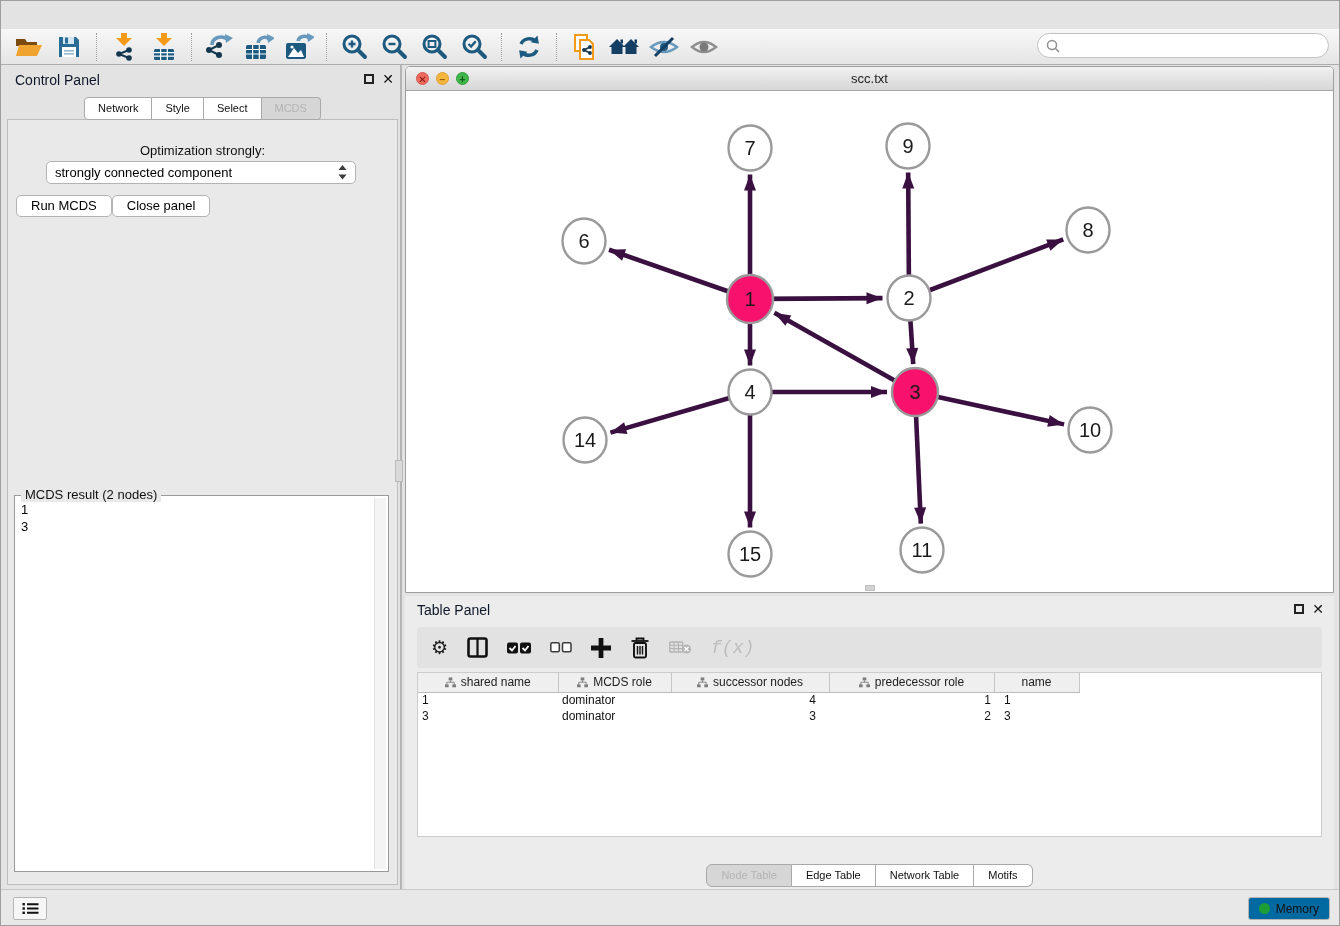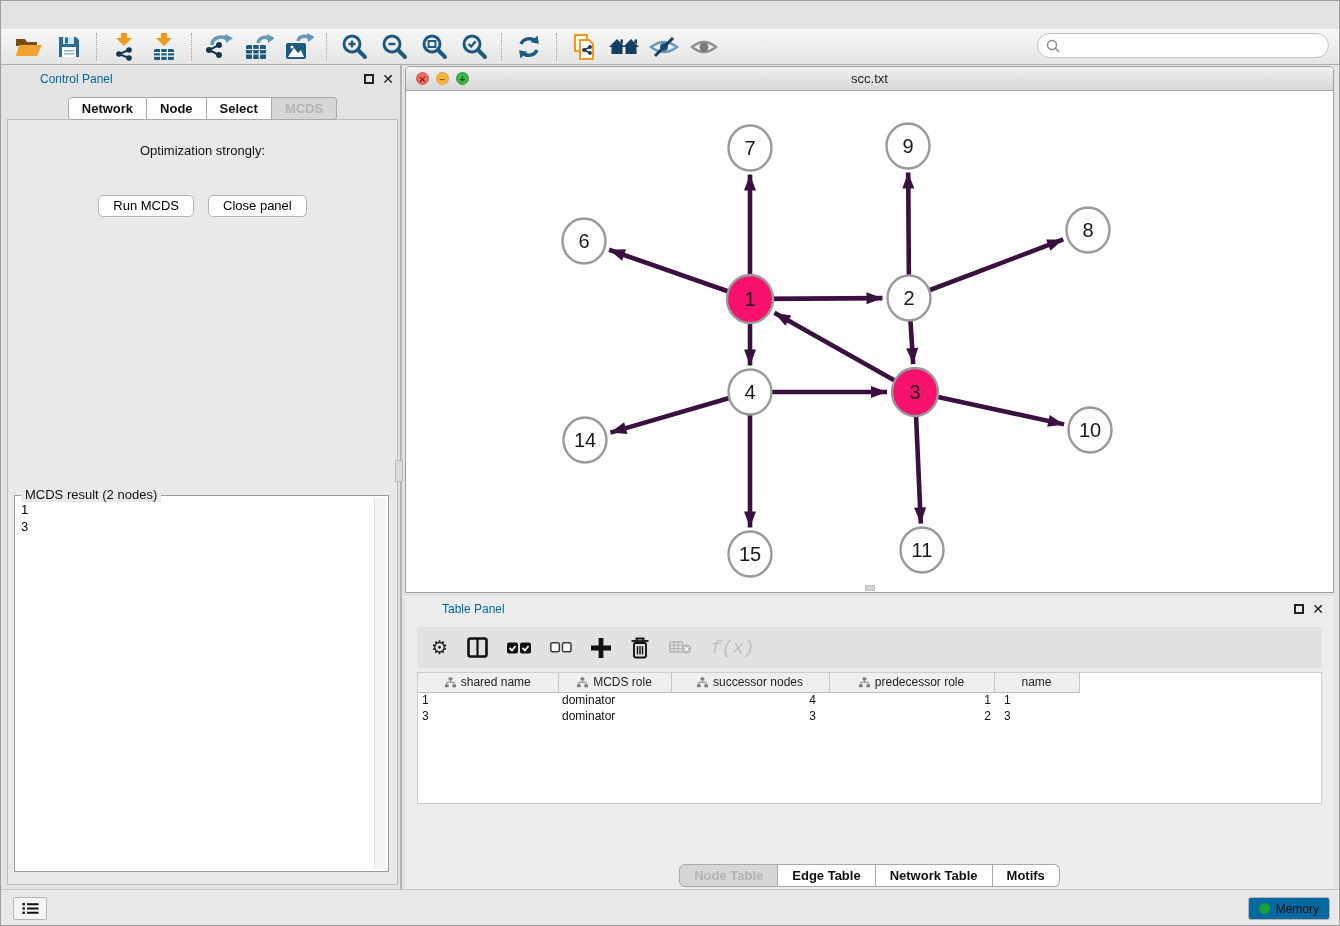--- a/index.html
+++ b/index.html
@@ -19,36 +19,36 @@
     display:flex; align-items:center; padding-left:8px; }
   .tb-btn { width:40px; height:32px; display:flex; align-items:center; justify-content:center; }
   .tb-sep { width:1px; height:28px; border-left:1px dotted #9f9f9f; margin:0 7px; }
   .searchbox { position:absolute; right:10px; top:4px; width:292px; height:25px; background:#fff;
     border:1px solid #c2c2c2; border-radius:13px; display:flex; align-items:center; padding-left:8px; }
   .searchbox input { border:none; outline:none; background:transparent; font-size:13px; flex:1; margin-left:5px; font-family:inherit; }
 
   
   .control-panel { position:absolute; left:6px; top:68px; width:391px; height:816px; }
   .panel-titlerow { position:absolute; left:0; right:0; top:0; height:22px; }
-  .panel-title { position:absolute; left:8px; top:3px; font-size:12px; color:#0369a1;margin-left:25px; }
+  .panel-title { position:absolute; left:8px; top:3px; font-size:14px; color:#0f172a; }
   .panel-icons { position:absolute; right:4px; top:4px; display:flex; gap:8px; align-items:center; }
   .float-ic { width:10px; height:10px; border:2px solid #222; display:inline-block; }
   .close-ic { font-size:14px; font-weight:bold; color:#111; line-height:12px; }
   .cp-tabs { position:absolute; top:28px; left:0; right:0; display:flex; justify-content:center; z-index:2; }
   .tab { border:1px solid #a9a9a9; border-left:none; background:#fff; padding:3px 13px 3px;
-    font-size:13px; font-weight:700; color:#111; line-height:15px; }
+    font-size:11px; font-weight:400; color:#111; line-height:15px; }
   .tab:first-child { border-left:1px solid #a9a9a9; border-radius:4px 0 0 4px; }
   .tab:last-child { border-radius:0 4px 4px 0; }
   .tab.selected { background:#d6d6d6; color:#b3b3b3; }
   .cp-body { position:absolute; left:0; right:0; top:50px; bottom:0; background:#e9e9e9; border:1px solid #bdbdbd; }
   .opt-label { position:absolute; top:23px; left:0; right:0; text-align:center; font-size:13px; color:#111; }
   .cp-select { position:absolute; top:41px; left:38px; width:310px; height:23px; background:#fff;
     border:1px solid #b3b3b3; border-radius:5px; display:flex; align-items:center; padding:0 8px; font-size:13px; }
   .cp-select .sel-text { flex:1; }
-  .cp-btnrow { position:absolute; top:75px; left:0; right:0; display:flex; justify-content:center; gap:14px; }
+  .cp-btnrow { position:absolute; top:75px; left:8px; right:0; display:flex; }
   .cp-btn { background:#fff; border:1px solid #b3b3b3; border-radius:5px; font-size:13px; font-family:inherit;
     padding:3px 14px; height:22px; line-height:14px; }
   .result-group { position:absolute; left:6px; right:8px; top:375px; bottom:12px; border:1px solid #9a9a9a; background:#fff; }
   .result-legend { position:absolute; top:-9px; left:6px; background:#e9e9e9; padding:0 4px; font-size:13px; color:#111; }
   .result-list { position:absolute; inset:3px 14px 2px 2px; font-size:13px; line-height:17px; padding:2px 4px; overflow:hidden; }
   .result-scroll { position:absolute; top:2px; bottom:2px; right:2px; width:12px; background:#f4f4f4; border-left:1px solid #e2e2e2; }
 
   
   .v-split { position:absolute; left:399px; top:64px; width:2px; bottom:36px; background:#b4b4b4; }
   .v-grip { position:absolute; left:394px; top:459px; width:8px; height:22px; background:#d9d9d9; border:1px solid #bbb; }
@@ -68,21 +68,21 @@
   .canvas-grip { position:absolute; bottom:1px; left:50%; margin-left:-5px; width:10px; height:6px;
     background:#d2d2d2; border:1px solid #c0c0c0; }
 
   
   .table-panel { position:absolute; left:404px; top:595px; width:929px; height:295px; background:#ececec; }
   .tp-toolbar { position:absolute; left:12px; right:12px; top:31px; height:41px; background:#e2e2e2;
     border-radius:3px; display:flex; align-items:center; gap:19px; padding-left:14px; }
   .tp-ic { display:flex; align-items:center; justify-content:center; }
   .gear-glyph { font-size:19px; color:#1c1c1c; line-height:20px; }
   .fx-label { font-family:Liberation Mono, monospace; font-style:italic; font-size:18px; color:#bdbdbd; }
-  .tp-white { position:absolute; left:12px; right:12px; top:76px; height:132px; background:#fff; border:1px solid #ccc; }
+  .tp-white { position:absolute; left:12px; right:12px; top:76px; height:165px; background:#fff; border:1px solid #ccc; }
   table.nodetable { border-collapse:collapse; table-layout:fixed; font-size:12px; }
   table.nodetable th { background:#efefef; border-right:1px solid #c6c6c6; border-bottom:1px solid #bcbcbc;
     font-weight:normal; height:19px; font-size:12px; color:#222; }
   table.nodetable th .hdr-inner { display:flex; align-items:center; justify-content:center; gap:5px; }
   table.nodetable td { height:16px; padding:0 4px; color:#111; white-space:nowrap; }
   td.c-left { text-align:left; }
   td.c-right { text-align:right; padding-right:13px !important; }
   td.c-right2 { text-align:right; padding-right:3px !important; }
   td.c-name { text-align:left; padding-left:10px !important; }
   .tp-tabs { position:absolute; left:0; right:0; top:268px; display:flex; justify-content:center; }
@@ -248,26 +248,33 @@
   <div class="control-panel">
     <div class="panel-titlerow">
       <span class="panel-title">Control Panel</span>
       <span class="panel-icons">
         <span class="float-ic"></span>
         <span class="close-ic">✕</span>
       </span>
     </div>
     <div class="cp-tabs">
       <span class="tab">Network</span>
-      <span class="tab">Node</span>
+      <span class="tab">Style</span>
       <span class="tab">Select</span>
       <span class="tab selected">MCDS</span>
     </div>
     <div class="cp-body">
       <div class="opt-label">Optimization strongly:</div>
+      <div class="cp-select">
+        <span class="sel-text">strongly connected component</span>
+        <svg width="9" height="15" viewBox="0 0 9 15">
+            <path d="M4.5 0 L8.5 5 H0.5z" fill="#3c3c3c"></path>
+            <path d="M0.5 9.5 H8.5 L4.5 14.5z" fill="#3c3c3c"></path>
+          </svg>
+      </div>
       <div class="cp-btnrow">
         <button class="cp-btn">Run MCDS</button>
         <button class="cp-btn">Close panel</button>
       </div>
       <div class="result-group">
         <span class="result-legend">MCDS result (2 nodes)</span>
         <div class="result-list" id="result-list">
             <div>1</div>
             <div>3</div>
           </div>

